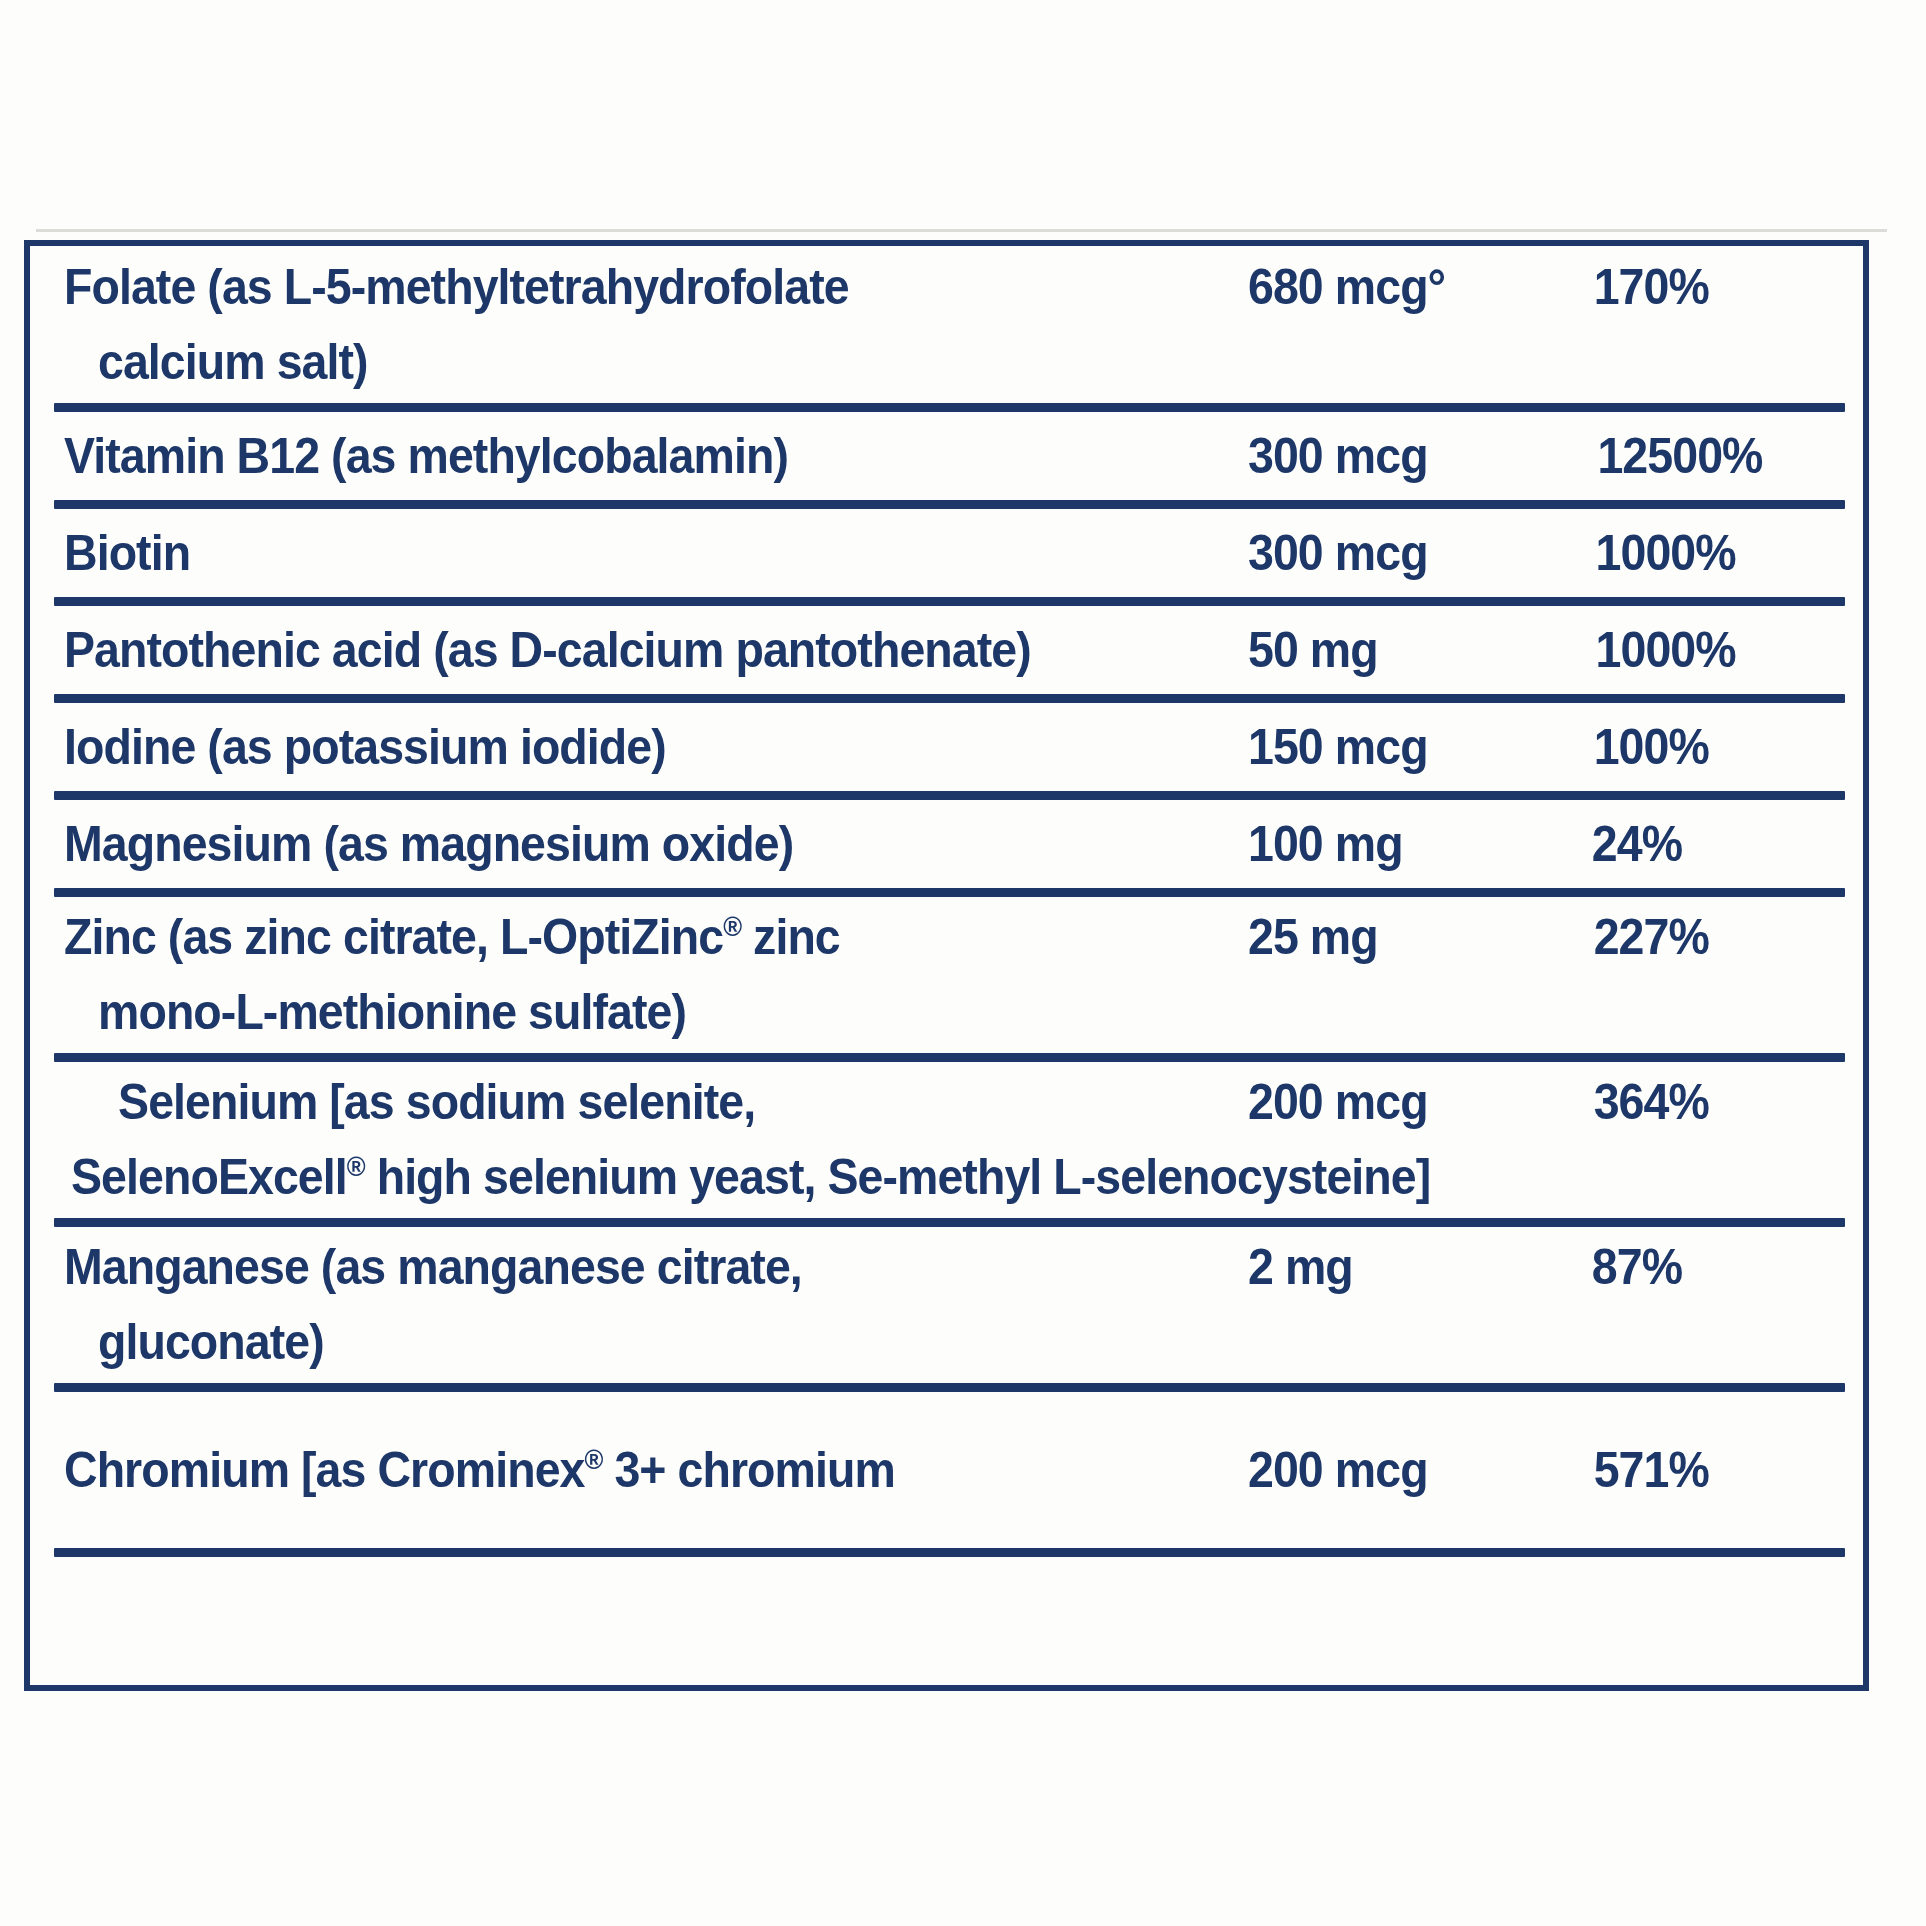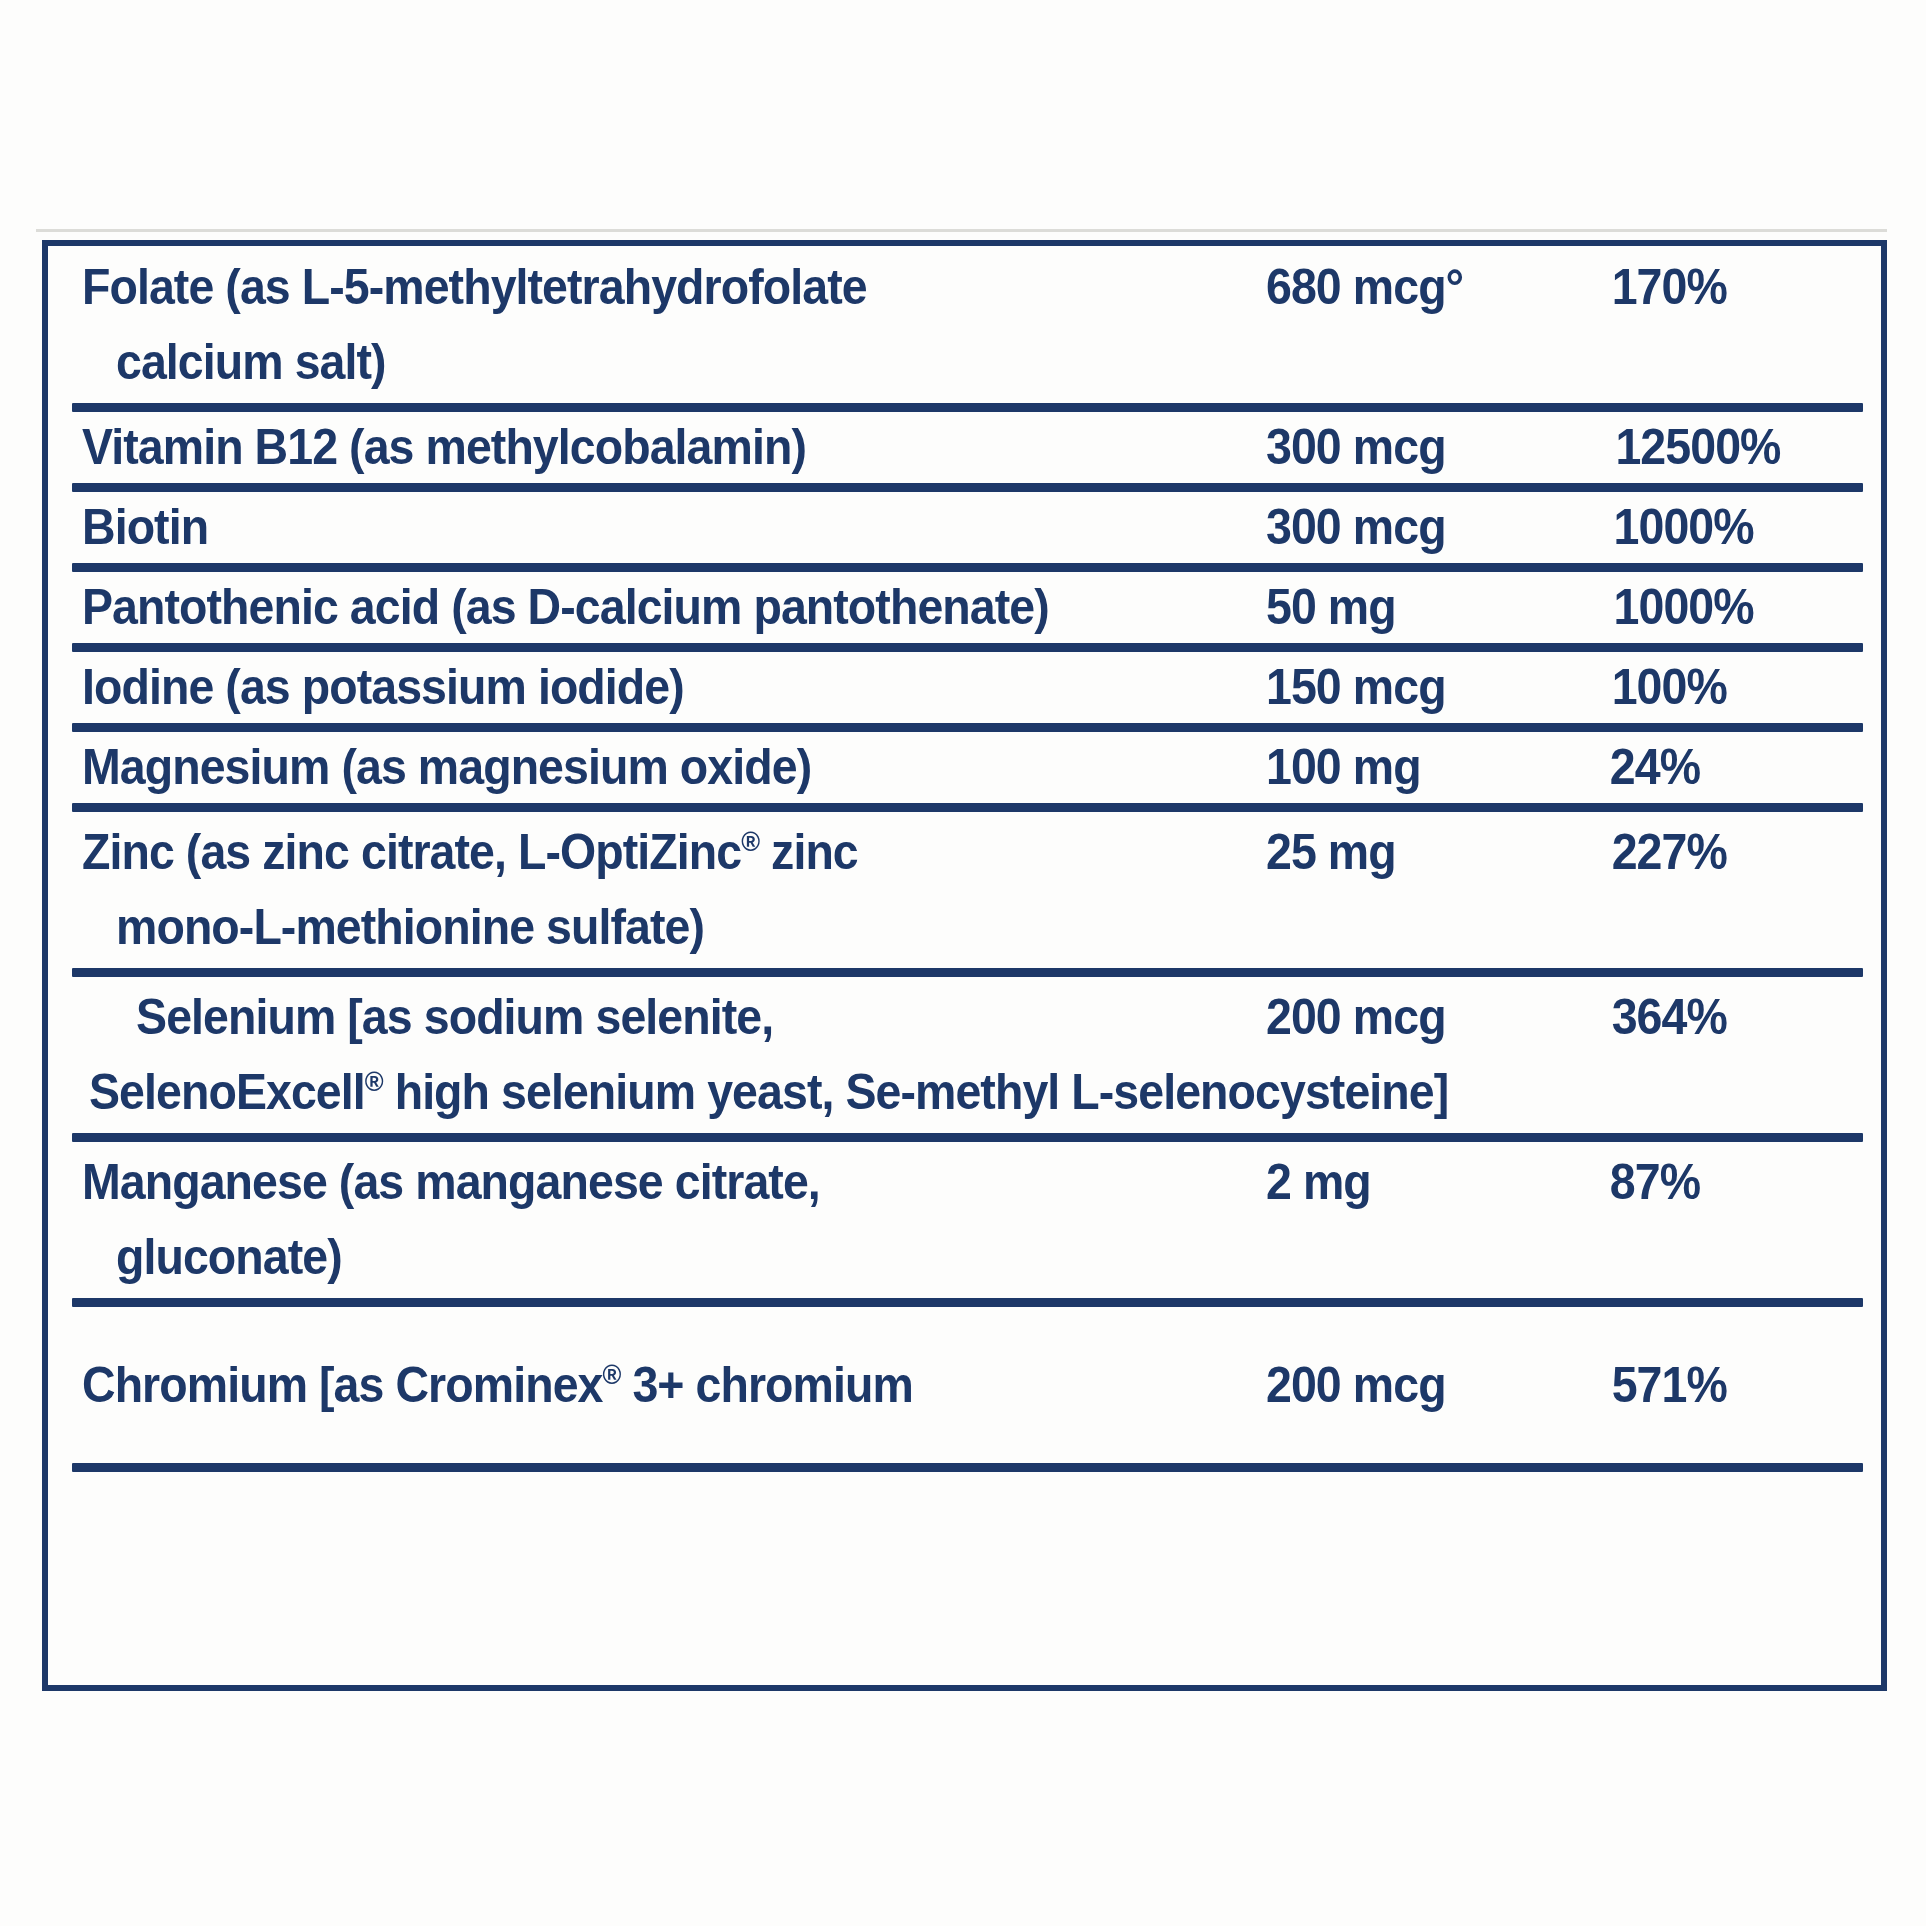--- a/index.html
+++ b/index.html
@@ -10,29 +10,29 @@
     font-family: "Liberation Sans", sans-serif;
     position: relative;
     overflow: hidden;
   }
   .top-ghost-line {
     position: absolute; left: 36px; top: 229px;
     width: 1851px; height: 3px;
     background: #dcdcd8;
   }
   .facts-table {
-    position: absolute; left: 42px; top: 240px;
+    position: absolute; left: 24px; top: 240px;
     width: 1845px; height: 1451px;
     box-sizing: border-box;
     border: 6px solid var(--navy);
     display: flex; flex-direction: column;
     padding: 1px 0;
   }
   .row { display: flex; flex-direction: column; justify-content: center; flex: none; }
-  .row.single { height: 71px; }
+  .row.single { height: 88px; }
   .row.double { height: 156px; }
   .line1 { display: flex; align-items: center; padding-left: 34px; }
   .name   { width: 1184px; flex: none; }
   .name.name-indent { text-indent: 28px; }
   .amount { width: 337px; flex: none; }
   .pct    { flex: 1; padding-right: 24px; }
   .line2  { padding-left: 34px; margin-left: 7px; }
   .line2.indent { padding-left: 61px; }
   .txt {
     display: inline-block; white-space: nowrap;

